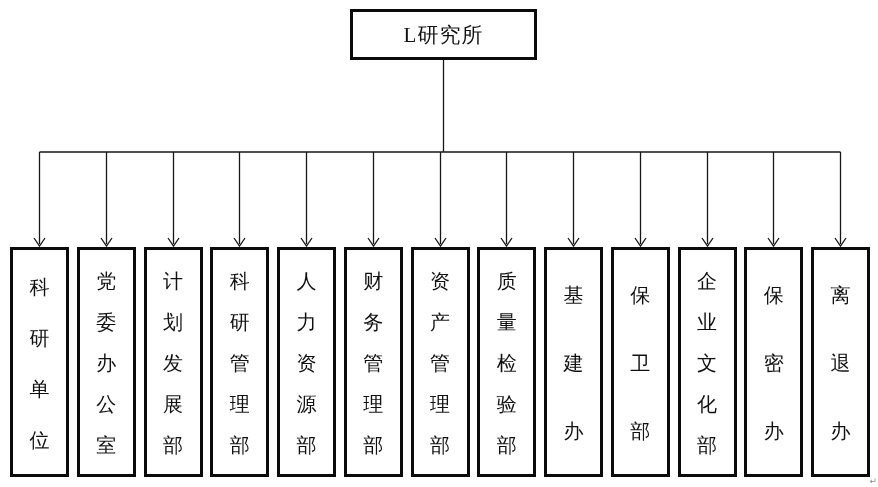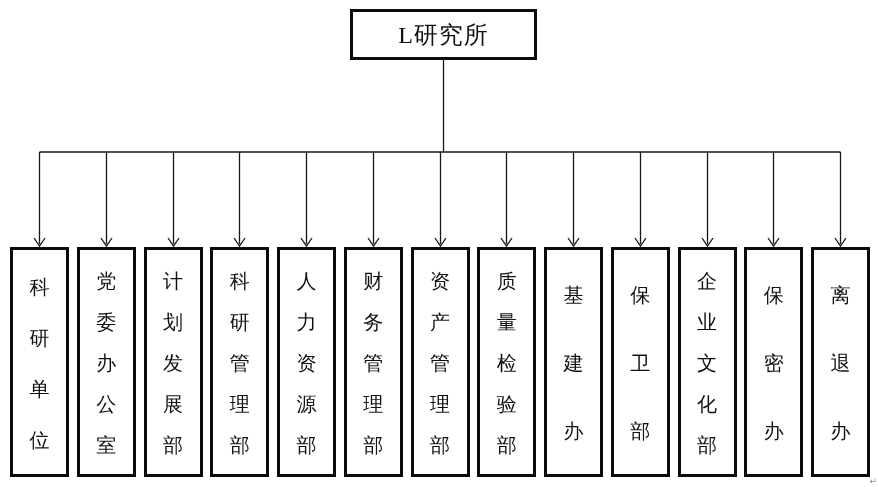--- a/index.html
+++ b/index.html
@@ -29,21 +29,21 @@
     left: 350px;
     top: 9px;
     width: 187px;
     height: 51px;
     box-sizing: border-box;
     border: 3px solid #0b0b0b;
     background: #ffffff;
     display: flex;
     align-items: center;
     justify-content: center;
-    font-size: 24px;
+    font-size: 21px;
     letter-spacing: 1px;
   }
   .dept-row {
     position: absolute;
     left: 10px;
     right: 8px;
     top: 247px;
     height: 230px;
     display: flex;
     justify-content: space-between;

